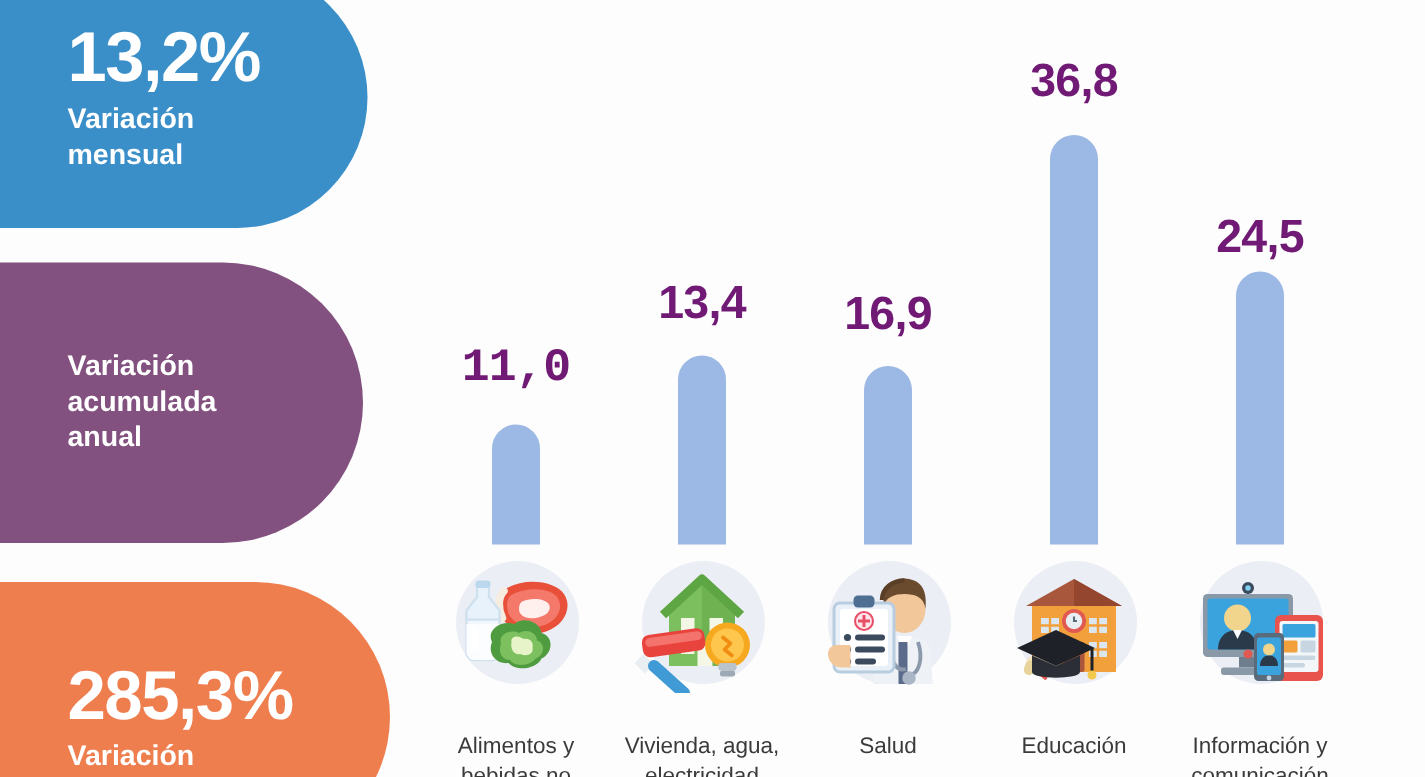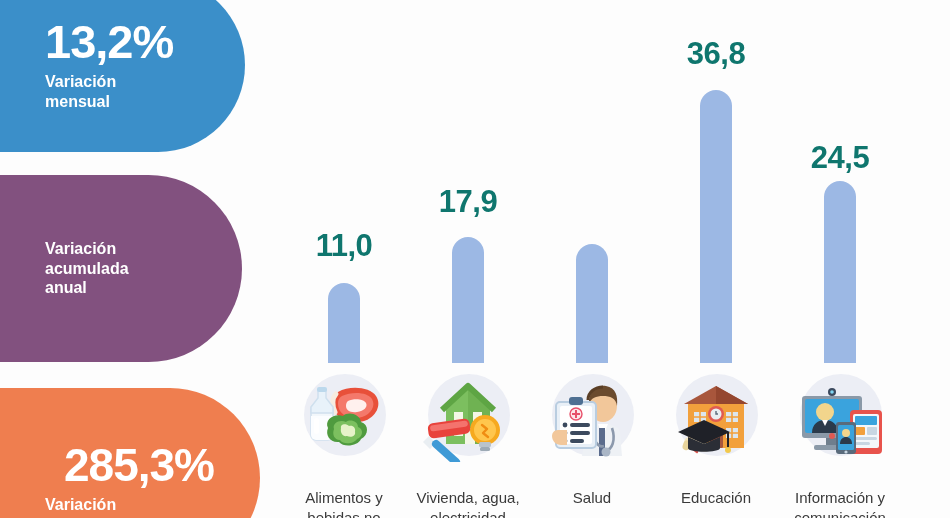--- a/index.html
+++ b/index.html
@@ -54,24 +54,23 @@
   .badge-value {
     font-size: 47px;
     font-weight: bold;
     line-height: 1.0;
     letter-spacing: -1px;
     margin-bottom: 7px;
     white-space: nowrap;
   }
   .badge-orange .badge-value {
     font-size: 46px;
-    margin-left: 19px;
   }
   .badge-label {
-    font-size: 16px;
+    font-size: 19px;
     font-weight: bold;
     line-height: 1.24;
     white-space: pre-line;
   }
 
   
   .chart {
     position: absolute;
     left: 282px;
     top: 0;
@@ -84,21 +83,21 @@
     width: 124px;
     height: 518px;
   }
   .bar-value {
     position: absolute;
     left: 0;
     width: 124px;
     text-align: center;
     font-size: 31px;
     font-weight: bold;
-    color: #0f766e;
+    color: #701a75;
     letter-spacing: -0.5px;
   }
   .bar {
     position: absolute;
     left: 46px;
     width: 32px;
     background: #9cb8e4;
     border-radius: 16px 16px 0 0;
   }
   .icon-wrap {
@@ -152,21 +151,21 @@
   </div>
 
   <div class="badge badge-orange">
     <div class="badge-value">285,3%</div>
     <div class="badge-label">Variación</div>
   </div>
 
   <div class="chart">
 
     <div class="col" style="left:0px;">
-      <div class="bar-value" style="top:228px;">11,0</div>
+      <div class="bar-value" style="top:228px;font-family:Liberation Mono, monospace;">11,0</div>
       <div class="bar" style="top:283px; height:80px;"></div>
       <div class="icon-wrap">
         <div class="icon-circle"></div>
         <svg class="icon-svg" width="92" height="92" viewBox="0 0 92 92">
 
           <path d="M40 22 C52 15 72 17 78 26 C84 35 78 47 66 51 C54 55 40 50 36 40 C33 32 35 25 40 22 Z" fill="#e8503a"></path>
           <path d="M44 26 C54 21 70 22 74 29 C78 36 73 44 64 47 C54 50 44 46 41 39 C39 33 40 28 44 26 Z" fill="#f4796b"></path>
           <path d="M50 31 C56 28 66 29 68 33 C70 37 66 41 59 42 C52 43 48 40 48 36 C48 33 49 32 50 31 Z" fill="#fff0ee"></path>
           <path d="M38 24 C34 28 34 36 37 42" stroke="#f7ece0" stroke-width="5" fill="none" stroke-linecap="round"></path>
 
@@ -179,21 +178,21 @@
           <path d="M30 58 C26 50 36 43 45 46 C50 41 62 44 63 52 C71 54 71 65 63 69 C60 76 46 78 41 72 C32 73 27 65 30 58 Z" fill="#4f9b3f"></path>
           <path d="M36 59 C34 53 42 49 48 52 C52 49 60 51 60 57 C66 59 65 67 59 69 C56 74 45 75 42 70 C36 70 34 64 36 59 Z" fill="#7cc05f"></path>
           <path d="M43 58 C42 54 48 53 51 56 C55 55 58 58 57 62 C58 66 53 68 49 66 C45 67 42 63 43 58 Z" fill="#e7f3c9"></path>
         </svg>
       </div>
       <div class="cat-label">Alimentos y
 bebidas no</div>
     </div>
 
     <div class="col" style="left:124px;">
-      <div class="bar-value" style="top:184px;">17,9</div>
+      <div class="bar-value" style="top:184px;">13,4</div>
       <div class="bar" style="top:237px; height:126px;"></div>
       <div class="icon-wrap">
         <div class="icon-circle"></div>
         <svg class="icon-svg" width="92" height="92" viewBox="0 0 92 92">
 
           <path d="M24 38 L46 18 L68 38 L68 74 L24 74 Z" fill="#7cbf5f"></path>
           <path d="M46 18 L68 38 L68 74 L46 74 Z" fill="#6fb252"></path>
           <path d="M20 40 L46 16 L72 40" stroke="#5ea544" stroke-width="6" fill="none" stroke-linejoin="round"></path>
 
           <rect x="32" y="42" width="9" height="9" fill="#f4f7e6"></rect>
@@ -212,20 +211,21 @@
           <rect x="8" y="53" width="38" height="6" rx="3" transform="rotate(-8 27 56)" fill="#f4736d"></rect>
           <path d="M7 66 l-6 6 l7 7 l6 -6 Z" fill="#e9eef2"></path>
           <path d="M14 74 L34 92" stroke="#3f9ad6" stroke-width="8" stroke-linecap="round"></path>
         </svg>
       </div>
       <div class="cat-label">Vivienda, agua,
 electricidad</div>
     </div>
 
     <div class="col" style="left:248px;">
+      <div class="bar-value" style="top:191px;">16,9</div>
       <div class="bar" style="top:244px; height:119px;"></div>
       <div class="icon-wrap">
         <div class="icon-circle"></div>
         <svg class="icon-svg" width="92" height="92" viewBox="0 0 92 92">
 
           <path d="M40 62 C38 57 48 54 56 54 C64 54 75 57 74 63 L76 86 H36 Z" fill="#eef1f5"></path>
           <path d="M52 54 L57 66 L62 54 Z" fill="#ffffff"></path>
           <path d="M56 58 L56 86" stroke="#5a6b8c" stroke-width="6"></path>
 
           <ellipse cx="57" cy="36" rx="14" ry="16" fill="#f2c79a"></ellipse>

